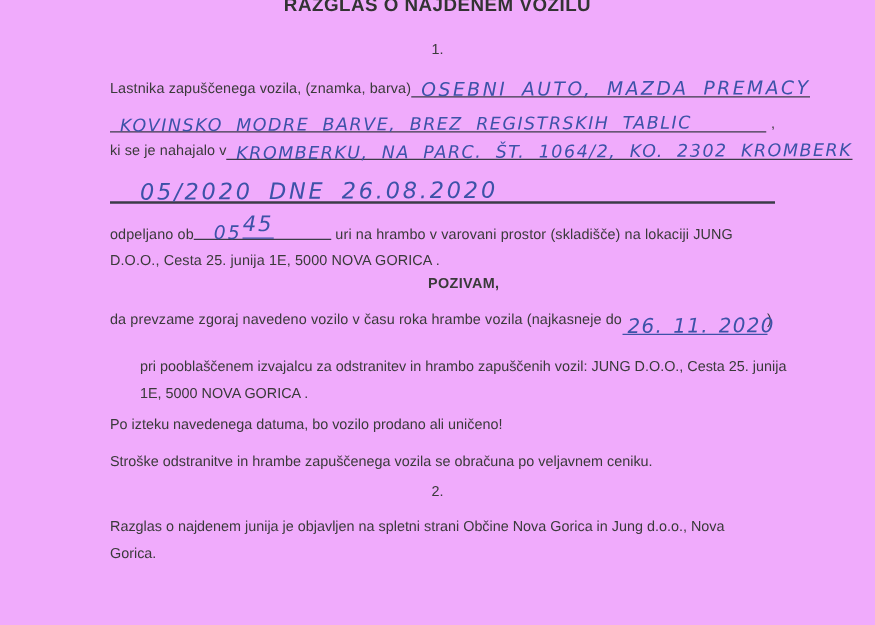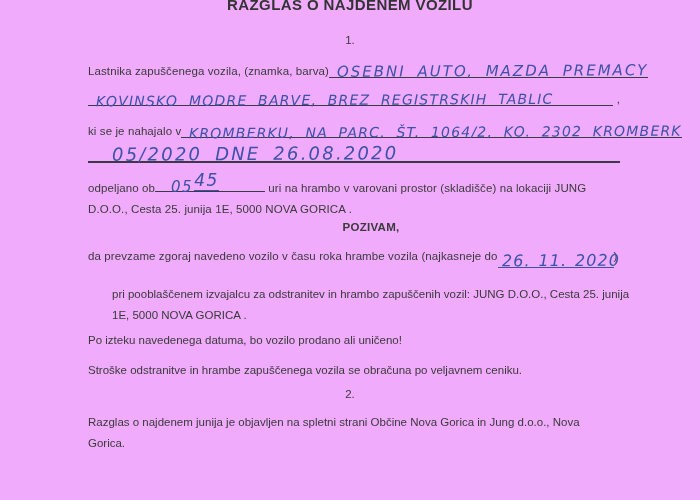--- a/index.html
+++ b/index.html
@@ -53,21 +53,21 @@
     word-spacing:5px;
     line-height:1;
     position:relative;bottom:-2px;
     transform:rotate(-.3deg);
     white-space:nowrap;
   }
   .r1{top:54px;height:24px;}
   .r2{top:82px;height:24px;}
   .r2 .hw{font-size:14px;letter-spacing:1.2px;}
   .r2 .suffix{margin-left:4px;}
-  .r3{top:114px;height:24px;}
+  .r3{top:104px;height:24px;}
   .r3 .hw{font-size:14px;letter-spacing:1.2px;}
   .r4{top:136px;height:27px;}
   .r4 .hw{font-size:18px;letter-spacing:2.2px;padding-left:16px;}
   .r4 .blank{border-bottom-width:2px;}
 
   .para{
     position:absolute;left:88px;
     font-size:11.5px;line-height:21px;color:#3a3a3a;
   }
   .p-time{top:176px;width:537px;}

